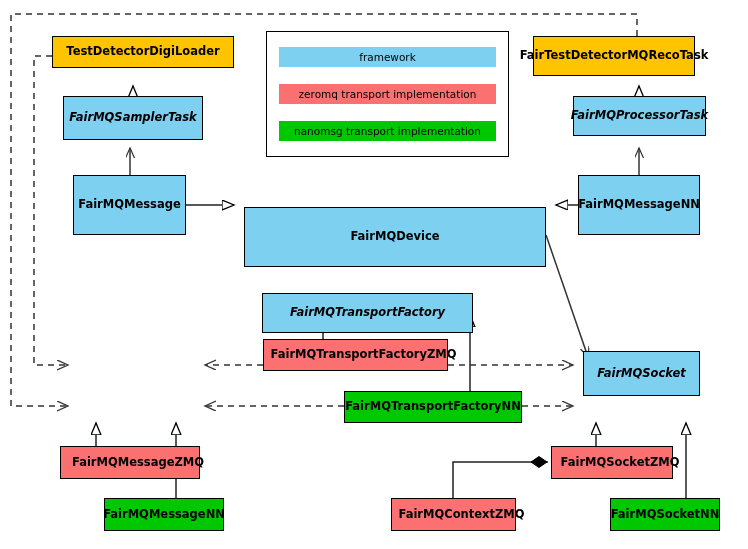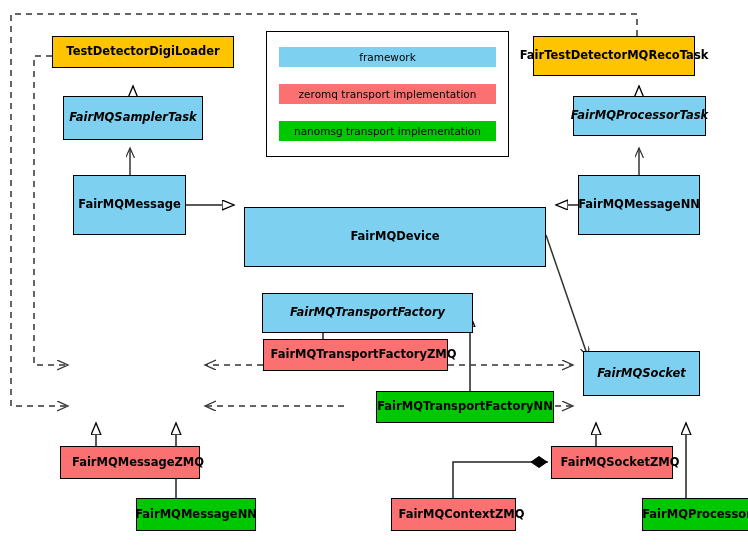--- a/index.html
+++ b/index.html
@@ -6,21 +6,21 @@
   body{font-family:"DejaVu Sans","Liberation Sans",sans-serif;}
   #diagram{position:relative;width:748px;height:549px;background:#ffffff;overflow:hidden;}
   svg.edges{position:absolute;left:0;top:0;width:748px;height:549px;pointer-events:none;}
   .node{position:absolute;box-sizing:border-box;border:1.6px solid #000;
         display:flex;align-items:center;justify-content:center;text-align:center;
         font-size:11.5px;font-weight:bold;color:#000;line-height:1.15;z-index:2;}
   .node.abstract{font-style:italic;}
   .user{background:#FFC400;}
   .framework{background:#7ED0F0;}
   .zmq{background:#FB7171;padding-left:16px;}
-  .nn{background:#00C800;margin-left:32px;}
+  .nn{background:#00C800;}
   .legend{position:absolute;box-sizing:border-box;border:1.6px solid #000;background:#fff;z-index:3;
           display:flex;flex-direction:column;justify-content:space-around;padding:7px 12px;}
   .legend-row{box-sizing:border-box;height:20px;display:flex;align-items:center;justify-content:center;
               font-size:10.5px;color:#000;font-weight:normal;}
 </style>
 </head>
 <body>
 
 <div id="diagram">
 
@@ -105,16 +105,16 @@
   <div class="node framework" style="left:73px;top:175px;width:113px;height:60px;">FairMQMessage</div>
   <div class="node framework" style="left:244px;top:175px;width:302px;height:60px;margin-top:32px;">FairMQDevice</div>
   <div class="node framework" style="left:578px;top:175px;width:122px;height:60px;">FairMQMessageNN</div>
   <div class="node framework abstract" style="left:262px;top:273px;width:211px;height:40px;margin-top:20px;">FairMQTransportFactory</div>
   <div class="node zmq" style="left:263px;top:339px;width:185px;height:32px;">FairMQTransportFactoryZMQ</div>
   <div class="node nn" style="left:344px;top:391px;width:178px;height:32px;">FairMQTransportFactoryNN</div>
   <div class="node framework abstract" style="left:583px;top:351px;width:117px;height:45px;">FairMQSocket</div>
   <div class="node zmq" style="left:28px;top:446px;width:140px;height:33px;margin-left:32px;">FairMQMessageZMQ</div>
   <div class="node nn" style="left:104px;top:498px;width:120px;height:33px;">FairMQMessageNN</div>
   <div class="node zmq" style="left:551px;top:446px;width:122px;height:33px;">FairMQSocketZMQ</div>
-  <div class="node nn" style="left:610px;top:498px;width:110px;height:33px;">FairMQProcessor</div>
+  <div class="node nn" style="left:610px;top:498px;width:110px;height:33px;">FairMQSocketNN</div>
   <div class="node zmq" style="left:391px;top:498px;width:125px;height:33px;">FairMQContextZMQ</div>
 
 </div>
 
 </body></html>

